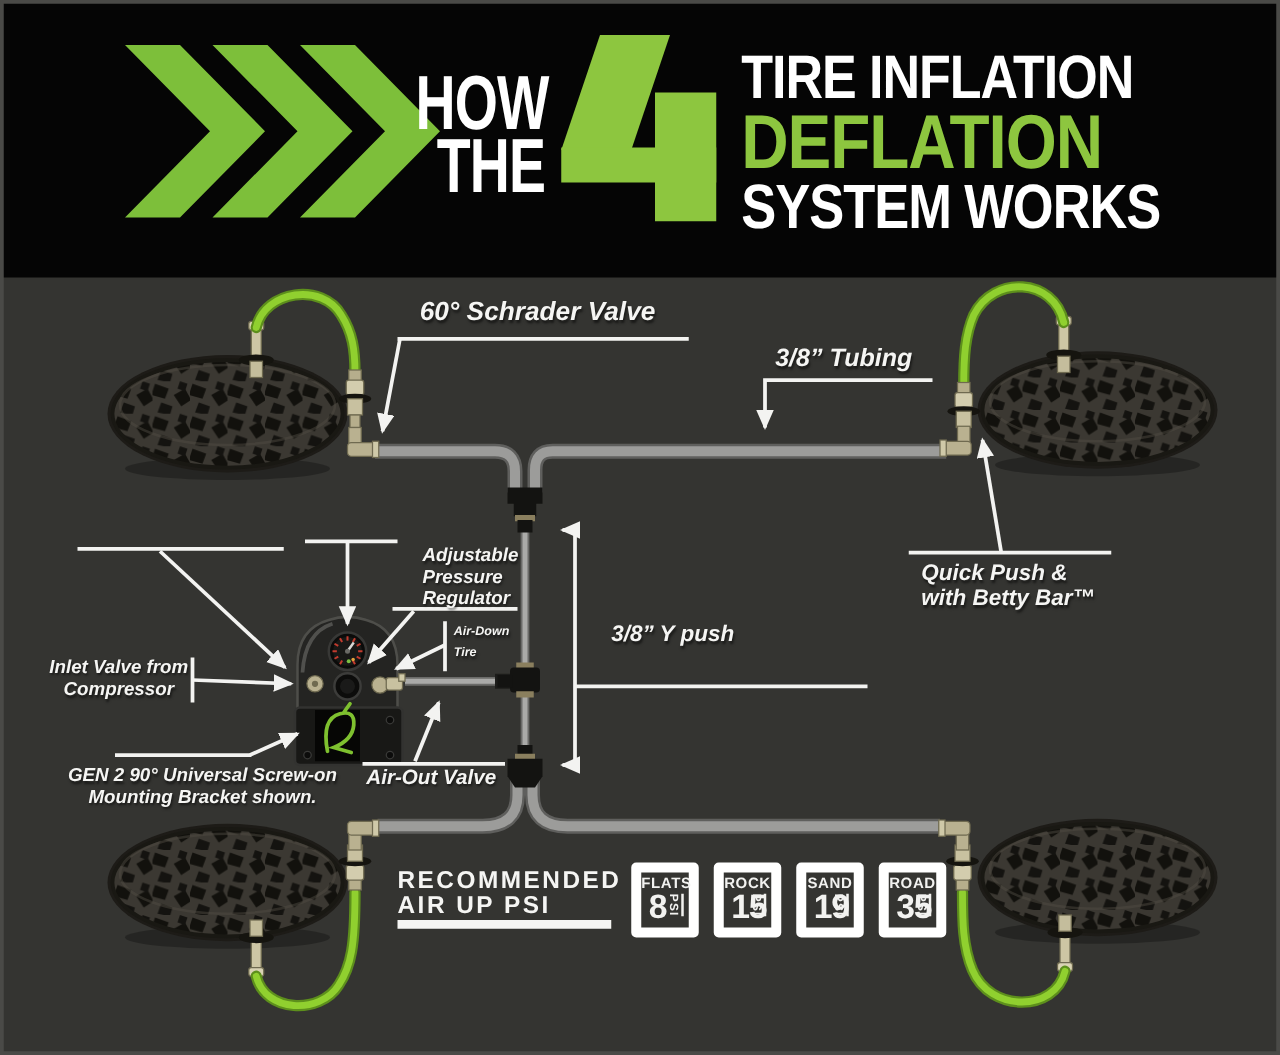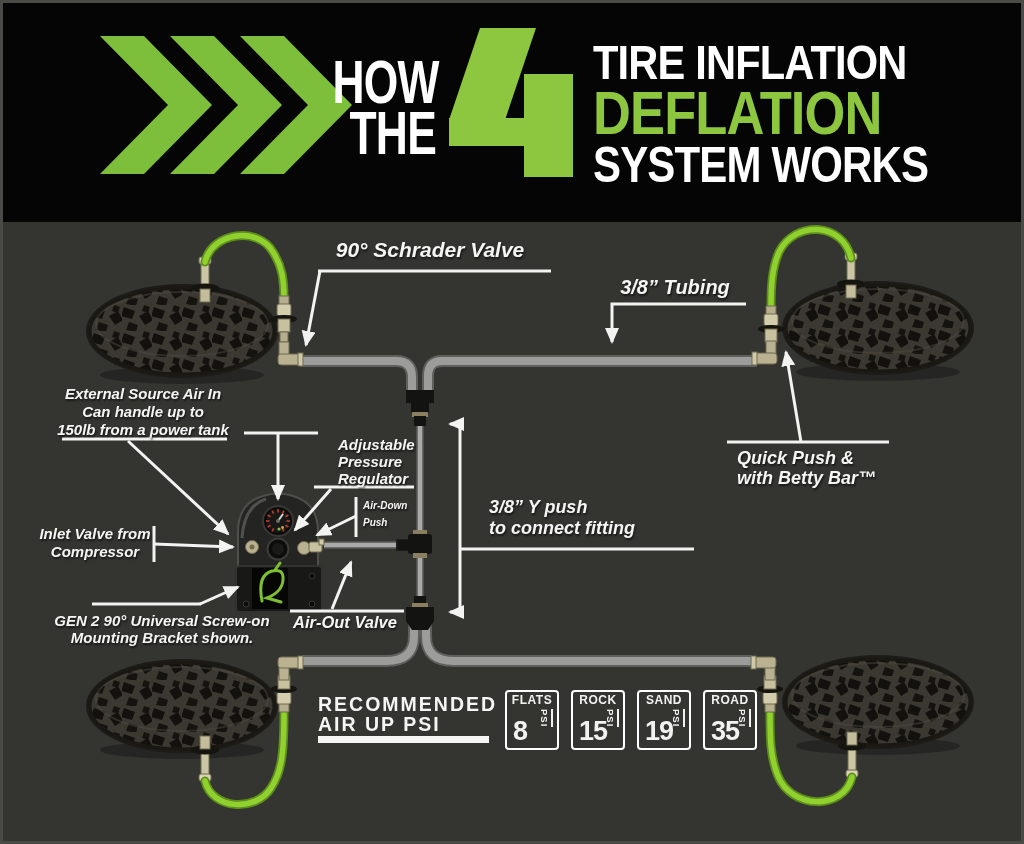--- a/index.html
+++ b/index.html
@@ -36,21 +36,21 @@
   .lbl-ypush{left:489px;top:497px;width:230px;font-size:18px;line-height:21px;}
   .lbl-airout{left:293px;top:613px;width:130px;font-size:16.5px;line-height:19px;}
   .lbl-gen2{left:53px;top:612px;width:218px;font-size:15px;line-height:17px;}
 
   
   .rec{position:absolute;left:318px;top:694px;color:#f5f5f3;font-weight:bold;
        font-size:19.5px;line-height:20px;letter-spacing:2px;white-space:nowrap;}
   .rec-bar{position:absolute;left:318px;top:736px;width:171px;height:7px;background:#f5f5f3;}
 
   .badges{position:absolute;left:505px;top:690px;display:flex;gap:12px;}
-  .badge{position:relative;width:54px;height:60px;border:2px solid #ffffff;
+  .badge{position:relative;width:54px;height:60px;border:8px solid #ffffff;
          border-radius:4px;box-sizing:border-box;color:#f2f2f0;}
   .badge .terrain{position:absolute;top:1px;left:0;right:0;text-align:center;
          font-size:12px;font-weight:bold;letter-spacing:.5px;}
   .badge .val{position:absolute;left:6px;bottom:1px;font-size:27px;font-weight:bold;
          letter-spacing:-1px;}
   .badge .psi{position:absolute;right:4px;top:17px;writing-mode:vertical-rl;
          font-size:9.5px;font-weight:bold;letter-spacing:1px;
          border-right:2px solid #f2f2f0;padding-right:1px;}
 </style>
 </head>
@@ -285,50 +285,44 @@
   <div class="ln">HOW</div>
   <div class="ln">THE</div>
 </div>
 <div class="hdr-title">
   <div class="t1">TIRE INFLATION</div>
   <div class="t2">DEFLATION</div>
   <div class="t3">SYSTEM WORKS</div>
 </div>
 
 <div class="lbl lbl-schrader c">
-  <div class="ln">90° Schrader Valve</div>
+  <div class="ln">60° Schrader Valve</div>
 </div>
 <div class="lbl lbl-tubing c">
   <div class="ln">3/8” Tubing</div>
 </div>
 <div class="lbl lbl-quick">
   <div class="ln">Quick Push &amp;</div>
   <div class="ln">with Betty Bar™</div>
-</div>
-<div class="lbl lbl-external c">
-  <div class="ln">External Source Air In</div>
-  <div class="ln">Can handle up to</div>
-  <div class="ln">150lb from a power tank</div>
 </div>
 <div class="lbl lbl-adjreg">
   <div class="ln">Adjustable</div>
   <div class="ln">Pressure</div>
   <div class="ln">Regulator</div>
 </div>
 <div class="lbl lbl-airdown">
   <div class="ln">Air-Down</div>
-  <div class="ln">Push</div>
+  <div class="ln">Tire</div>
 </div>
 <div class="lbl lbl-inlet c">
   <div class="ln">Inlet Valve from</div>
   <div class="ln">Compressor</div>
 </div>
 <div class="lbl lbl-ypush">
   <div class="ln">3/8” Y push</div>
-  <div class="ln">to connect fitting</div>
 </div>
 <div class="lbl lbl-airout">
   <div class="ln">Air-Out Valve</div>
 </div>
 <div class="lbl lbl-gen2 c">
   <div class="ln">GEN 2 90° Universal Screw-on</div>
   <div class="ln">Mounting Bracket shown.</div>
 </div>
 
 <div class="rec">

